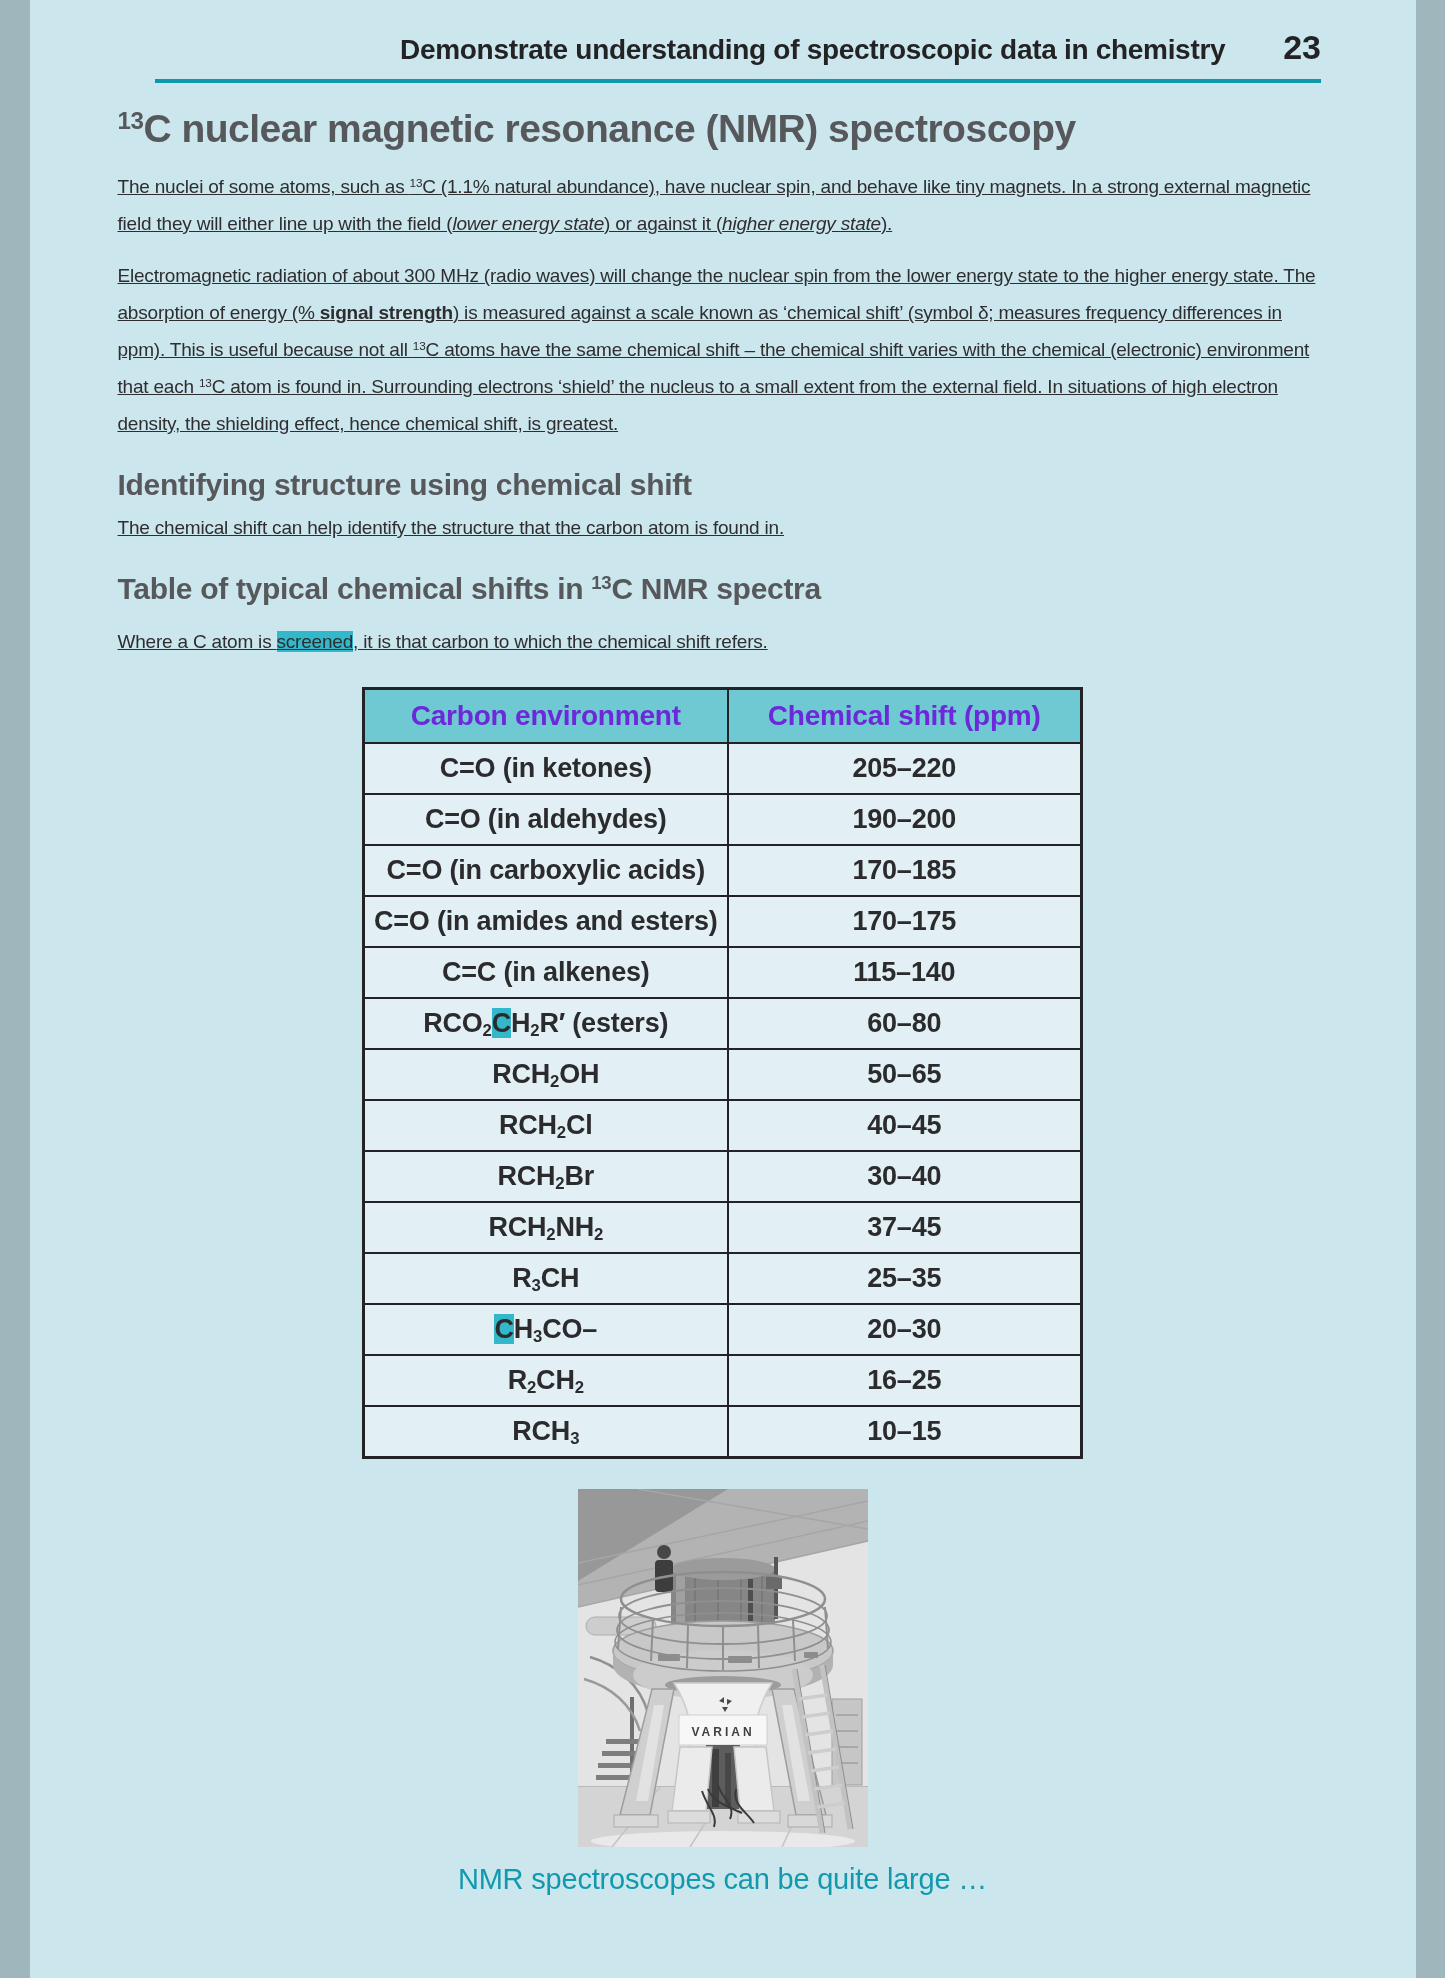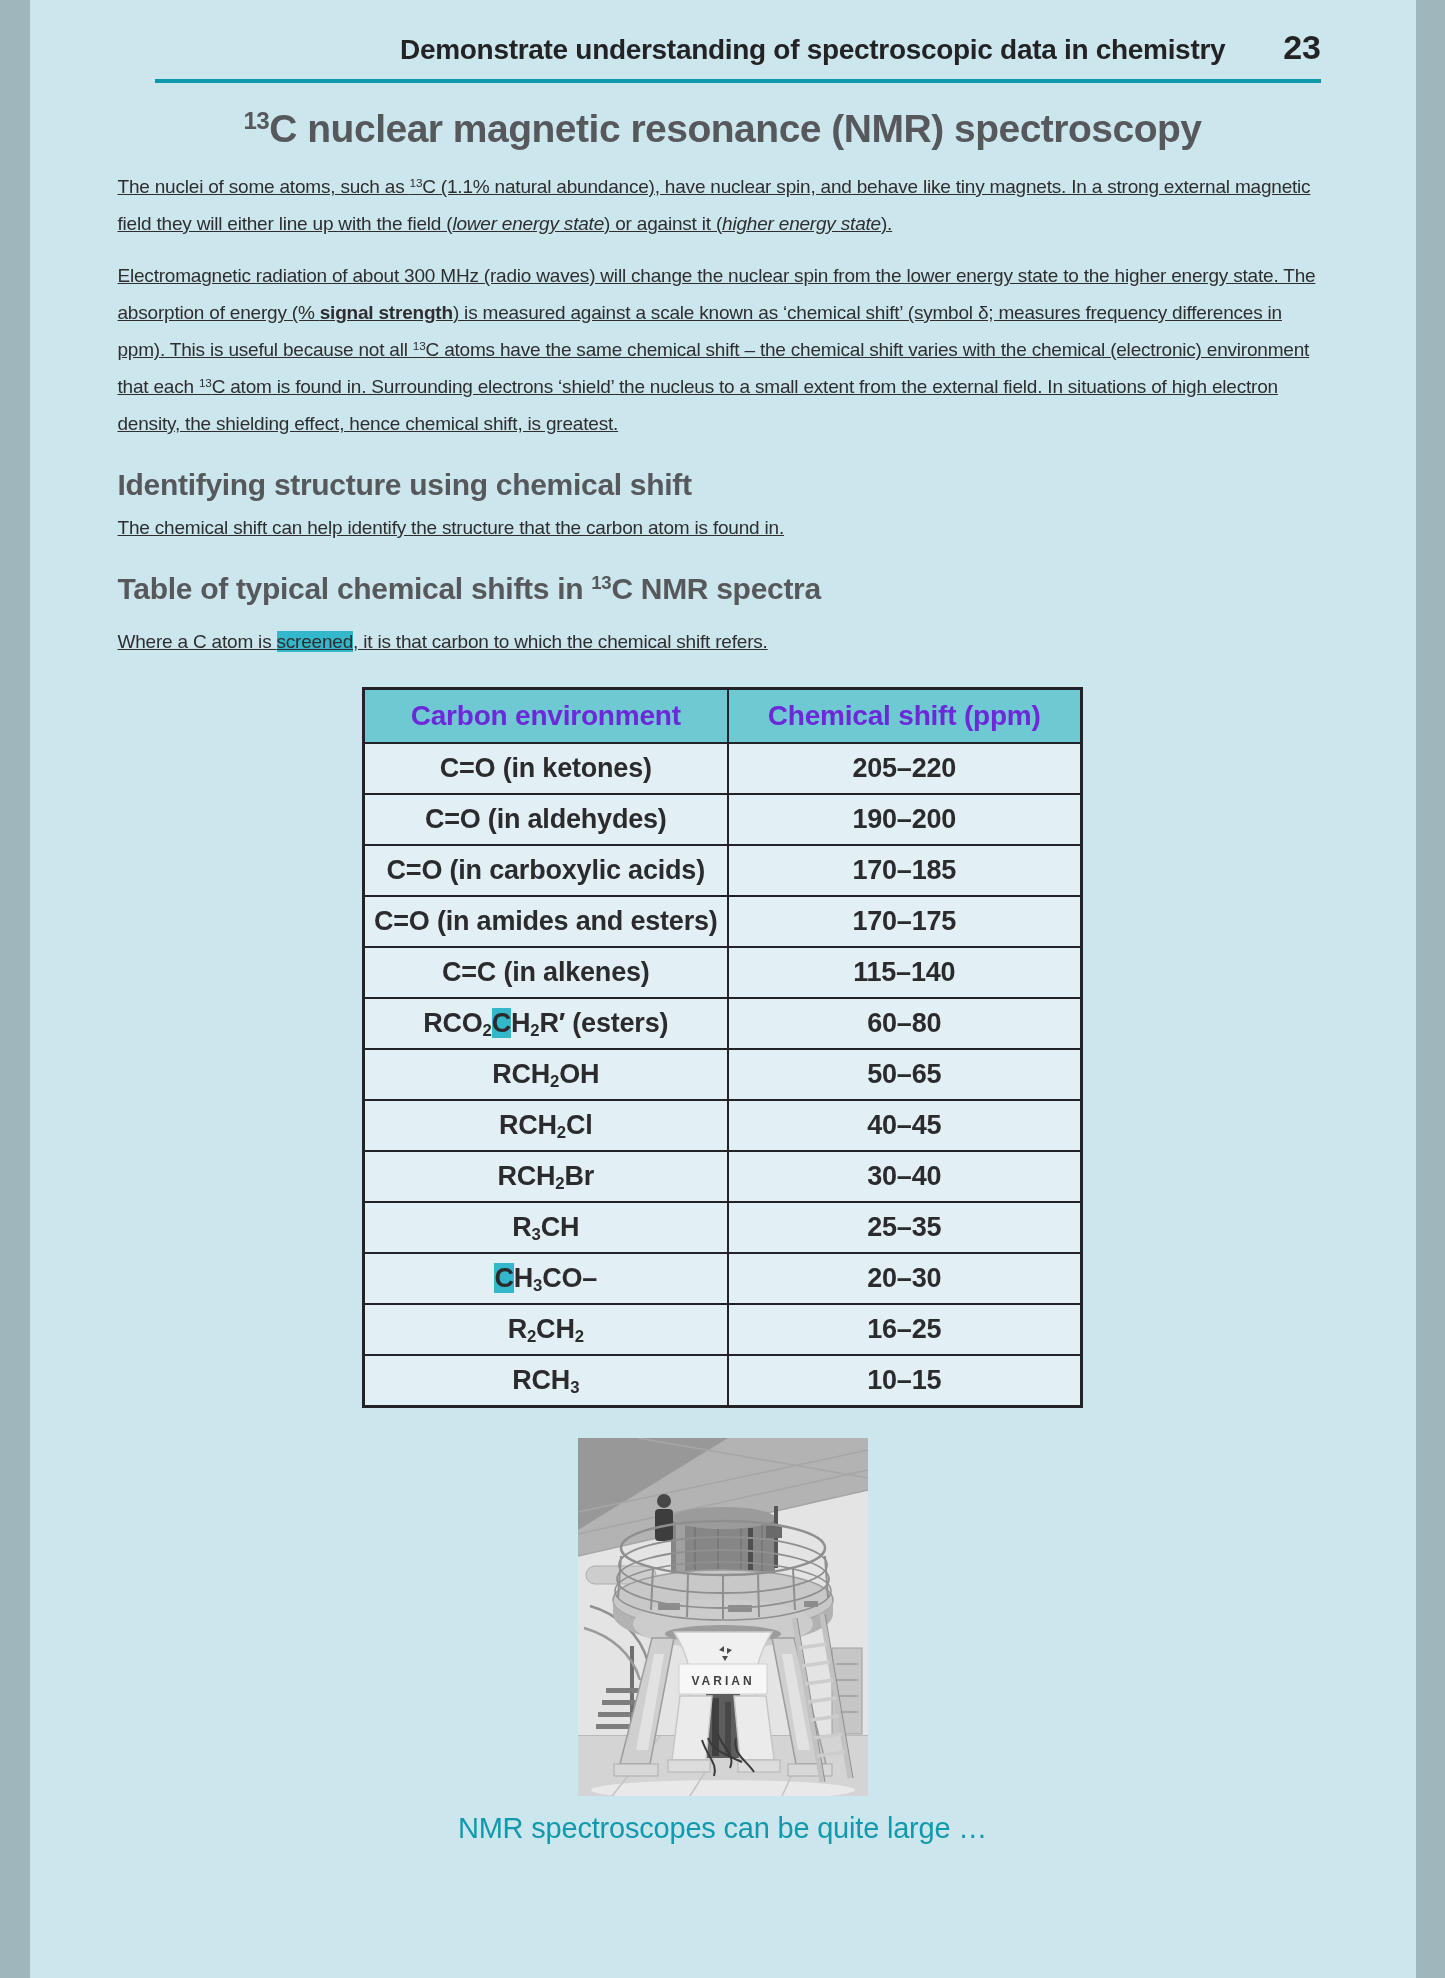--- a/index.html
+++ b/index.html
@@ -15,21 +15,21 @@
     margin:28px 7px 0 37px;
     display:flex; justify-content:flex-end; align-items:baseline; gap:58px;
     font-size:28px; font-weight:bold; color:#232325; letter-spacing:-0.3px;
   }
   .running-head .pagenum { font-size:34px; }
   .head-rule { margin:12px 7px 0 37px; height:4px; background:#0e98ab; }
 
   
   h1.page-title {
     margin:22px 0 0 0; font-size:39px; line-height:48px; font-weight:bold;
-    color:#57585b; letter-spacing:-0.5px;text-align:center;
+    color:#57585b; letter-spacing:-0.5px;
   }
   p.body { margin:15px 0 0 0; font-size:19px; line-height:37px; max-width:1250px; letter-spacing:-0.2px;text-decoration:underline; }
   p.body.tight { margin-top:5px; }
   h2.section {
     margin:24px 0 0 0; font-size:30px; line-height:38px; font-weight:bold;
     color:#57585b; letter-spacing:-0.3px;
   }
   sup { font-size:62%; line-height:0; position:relative; top:-0.55em; vertical-align:baseline; }
   sub { font-size:62%; line-height:0; position:relative; top:0.22em; vertical-align:baseline; }
   .hl { background:#33b8cb; }
@@ -123,20 +123,24 @@
           </tr>
           <tr>
             <td>RCH<sub>2</sub>Cl</td>
             <td>40–45</td>
           </tr>
           <tr>
             <td>RCH<sub>2</sub>Br</td>
             <td>30–40</td>
           </tr>
           <tr>
+            <td>RCH<sub>2</sub>NH<sub>2</sub></td>
+            <td>37–45</td>
+          </tr>
+          <tr>
             <td>R<sub>3</sub>CH</td>
             <td>25–35</td>
           </tr>
           <tr>
             <td><span class="hl">C</span>H<sub>3</sub>CO–</td>
             <td>20–30</td>
           </tr>
           <tr>
             <td>R<sub>2</sub>CH<sub>2</sub></td>
             <td>16–25</td>

